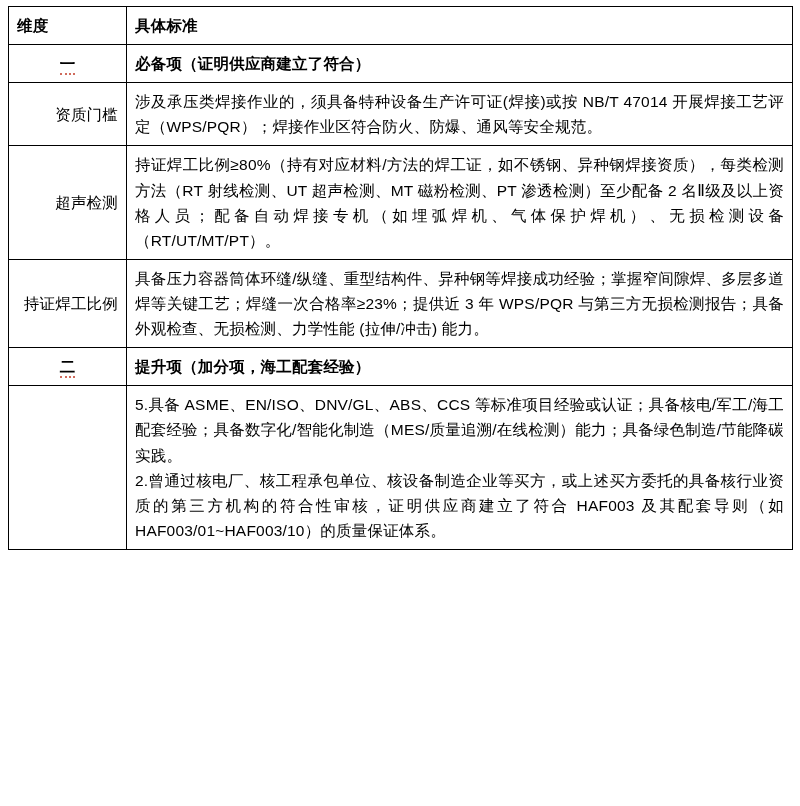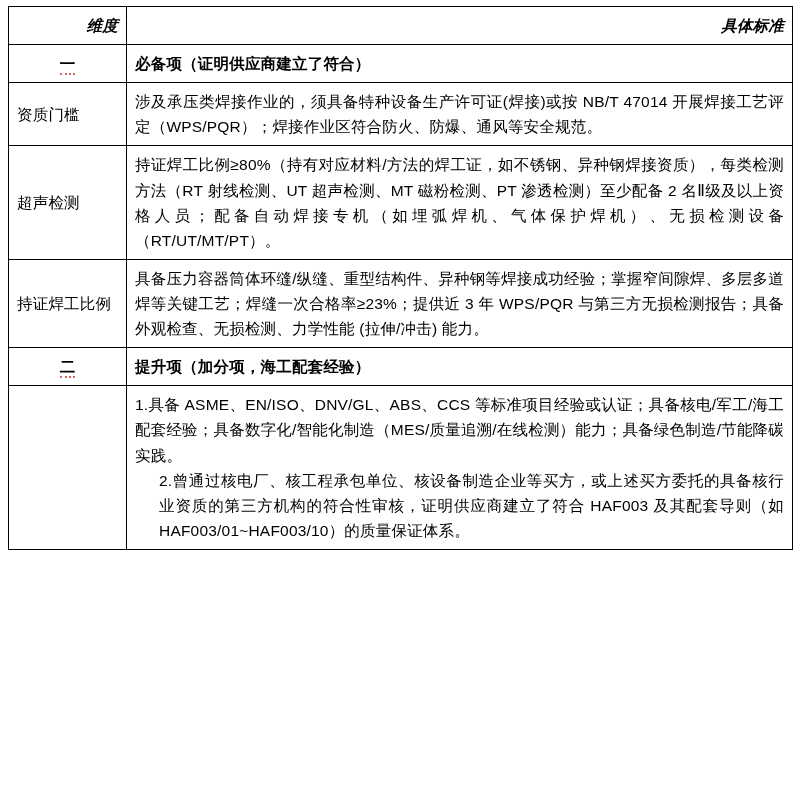--- a/index.html
+++ b/index.html
@@ -30,50 +30,49 @@
     vertical-align: middle;
     padding: 6px 8px;
     font-size: 15.5px;
     line-height: 1.62;
     letter-spacing: 0.2px;
   }
   col.c1 { width: 118px; }
   col.c2 { width: 666px; }
 
   .dim-cell {
-    text-align: left;
+    text-align: right;
     vertical-align: middle;
   }
   .hdr td {
     font-weight: bold;
-    text-align: right;
+    text-align: left;
     font-size: 16px;
     padding: 7px 8px;
-    font-style: italic;
   }
   .section-label {
     font-weight: bold;
     text-align: center;
     font-size: 16px;
     letter-spacing: 1px;
   }
   .section-label .wavy {
     border-bottom: 2px dotted #d06b5c;
     padding-bottom: 1px;
   }
   .section-title {
     font-weight: bold;
     font-size: 16px;
   }
   .body-cell {
     text-align: justify;
     text-justify: inter-ideograph;
   }
   .para { margin: 0; }
-  .para + .para { margin-top: 0px; margin-left: 24px; }
+  .para + .para { margin-top: 0px; }
 </style>
 </head>
 <body>
 
 <div class="doc">
   <table class="spec">
     <colgroup>
       <col class="c1">
       <col class="c2">
     </colgroup>
@@ -109,19 +108,19 @@
       <tr>
         <td class="dim-cell section-label">
           <span class="wavy">二</span>
         </td>
         <td class="section-title">提升项（加分项，海工配套经验）</td>
       </tr>
 
       <tr>
         <td class="dim-cell"></td>
         <td class="body-cell">
-          <p class="para">1.具备 ASME、EN/ISO、DNV/GL、ABS、CCS 等标准项目经验或认证；具备核电/军工/海工配套经验；具备数字化/智能化制造（MES/质量追溯/在线检测）能力；具备绿色制造/节能降碳实践。</p>
+          <p class="para">5.具备 ASME、EN/ISO、DNV/GL、ABS、CCS 等标准项目经验或认证；具备核电/军工/海工配套经验；具备数字化/智能化制造（MES/质量追溯/在线检测）能力；具备绿色制造/节能降碳实践。</p>
           <p class="para">2.曾通过核电厂、核工程承包单位、核设备制造企业等买方，或上述买方委托的具备核行业资质的第三方机构的符合性审核，证明供应商建立了符合 HAF003 及其配套导则（如 HAF003/01~HAF003/10）的质量保证体系。</p>
         </td>
       </tr>
     </tbody>
   </table>
 </div>
 
 </body></html>

